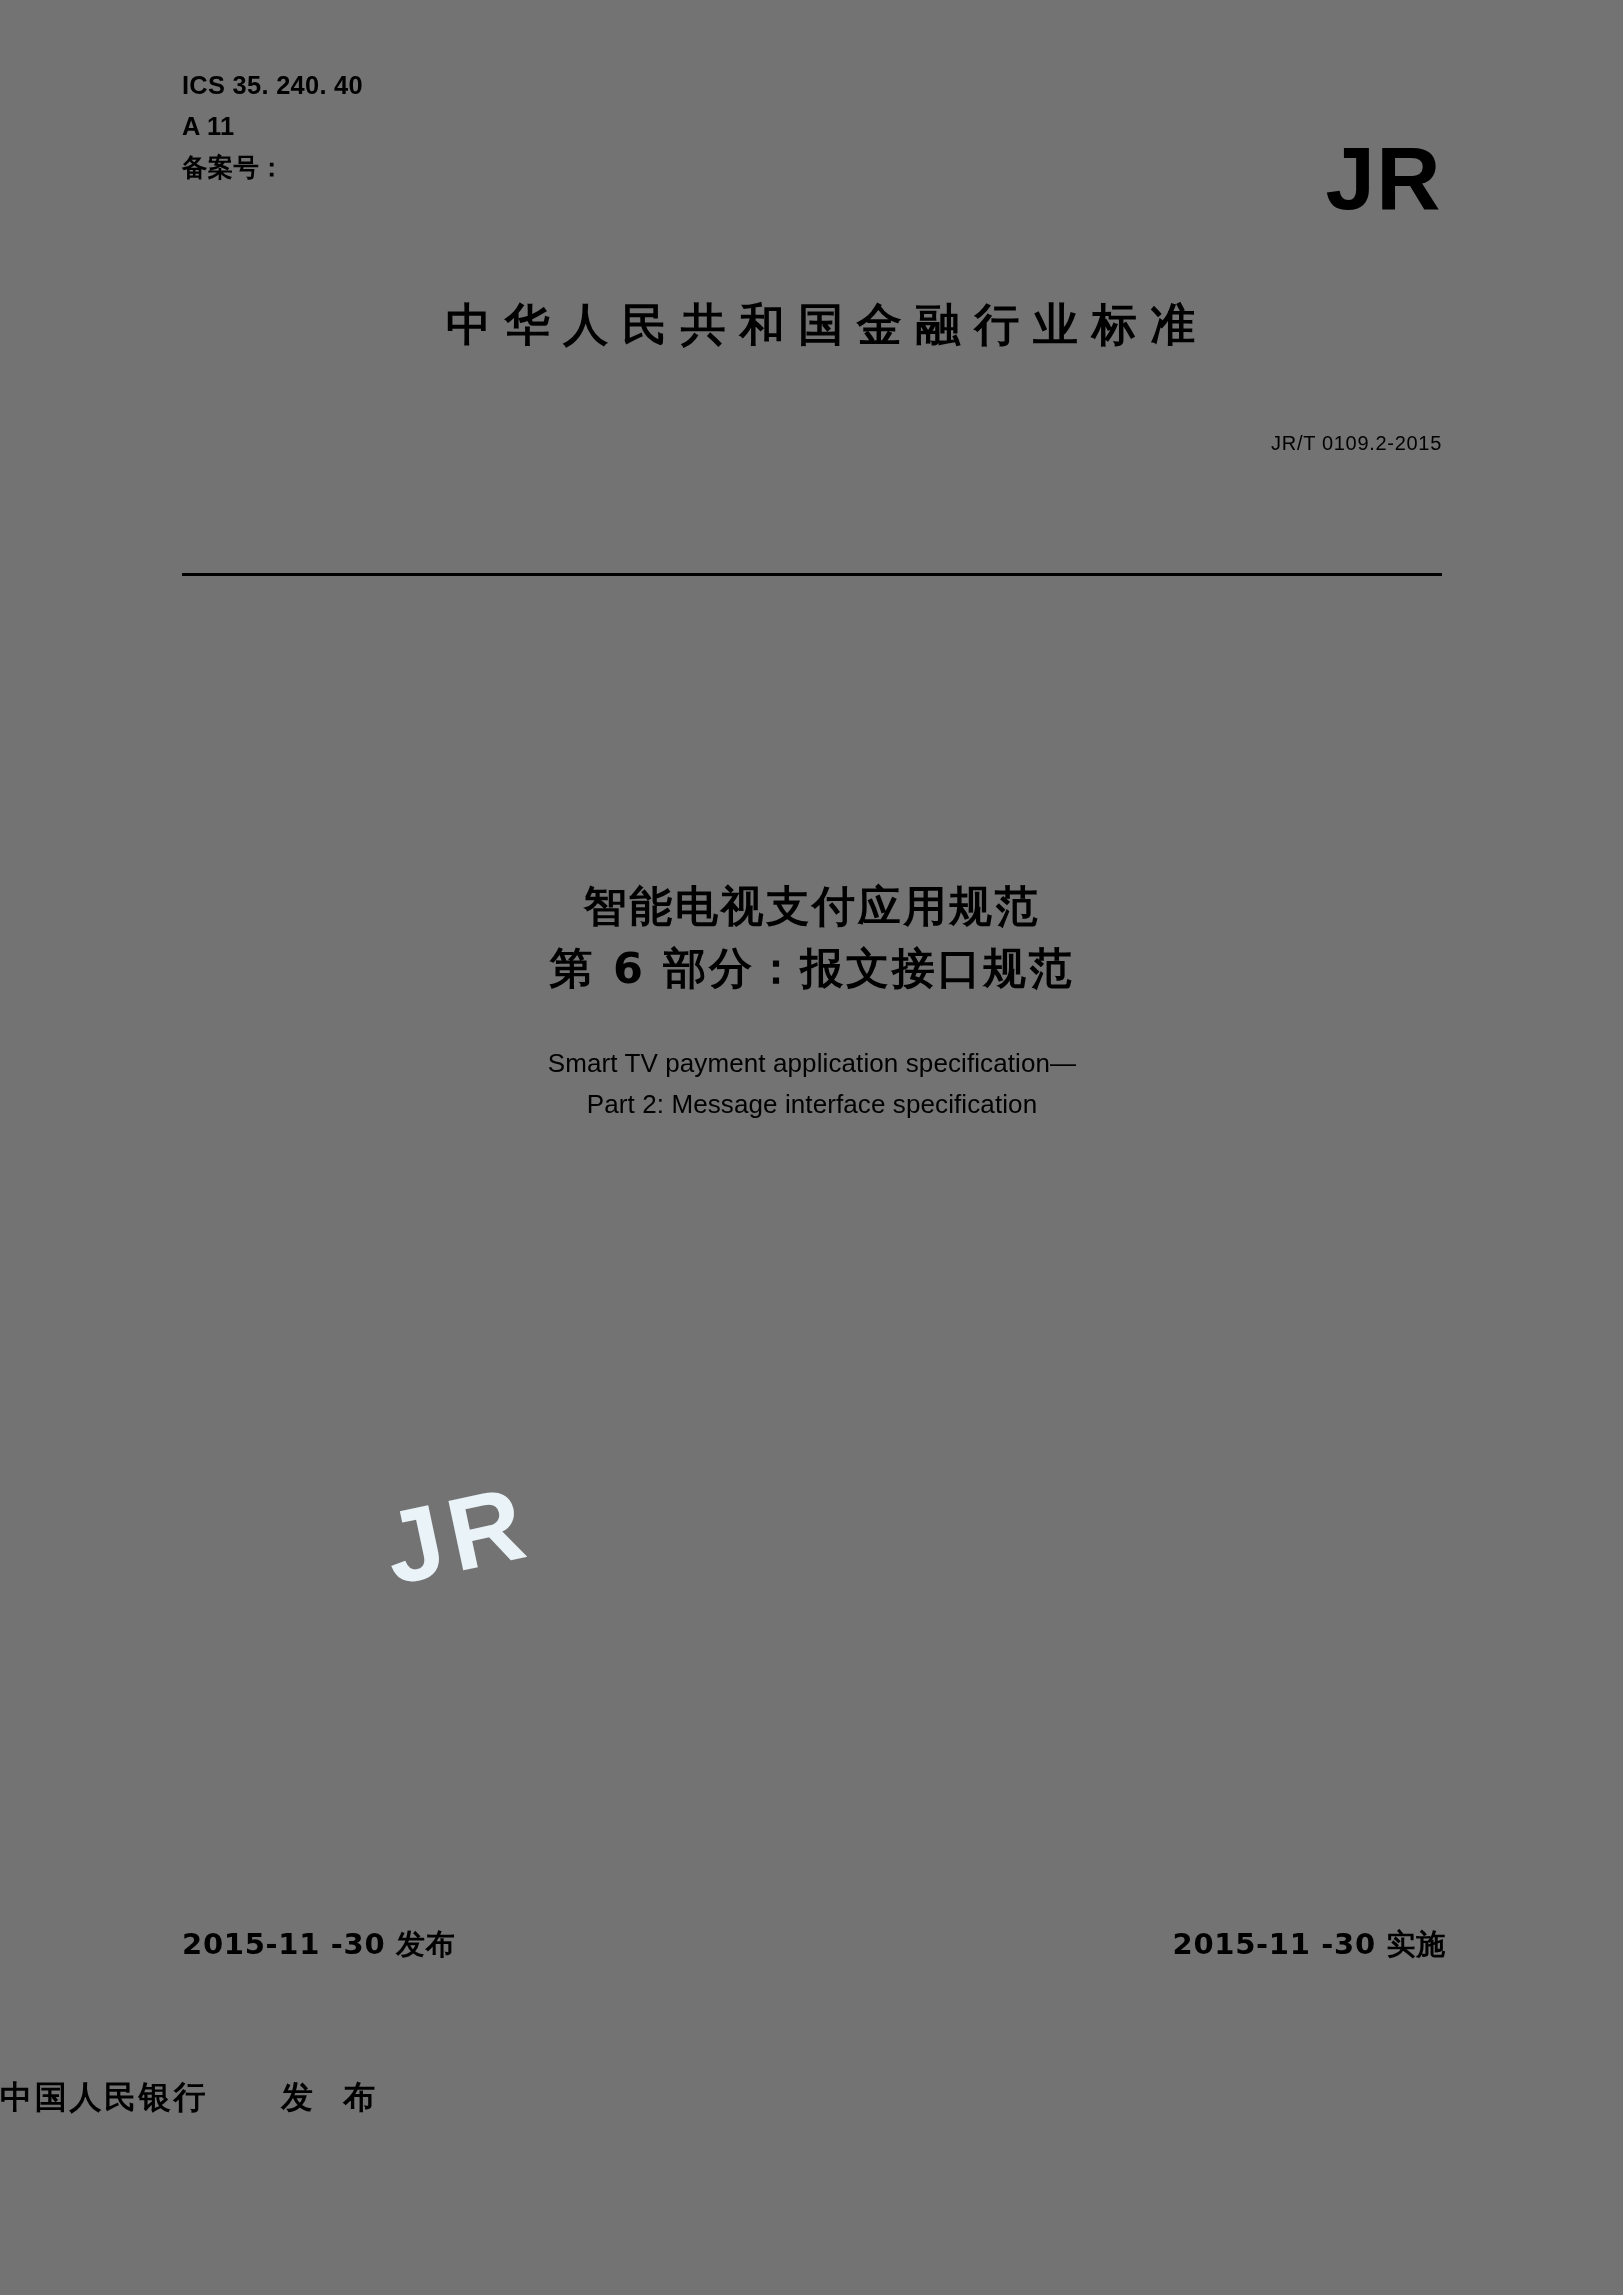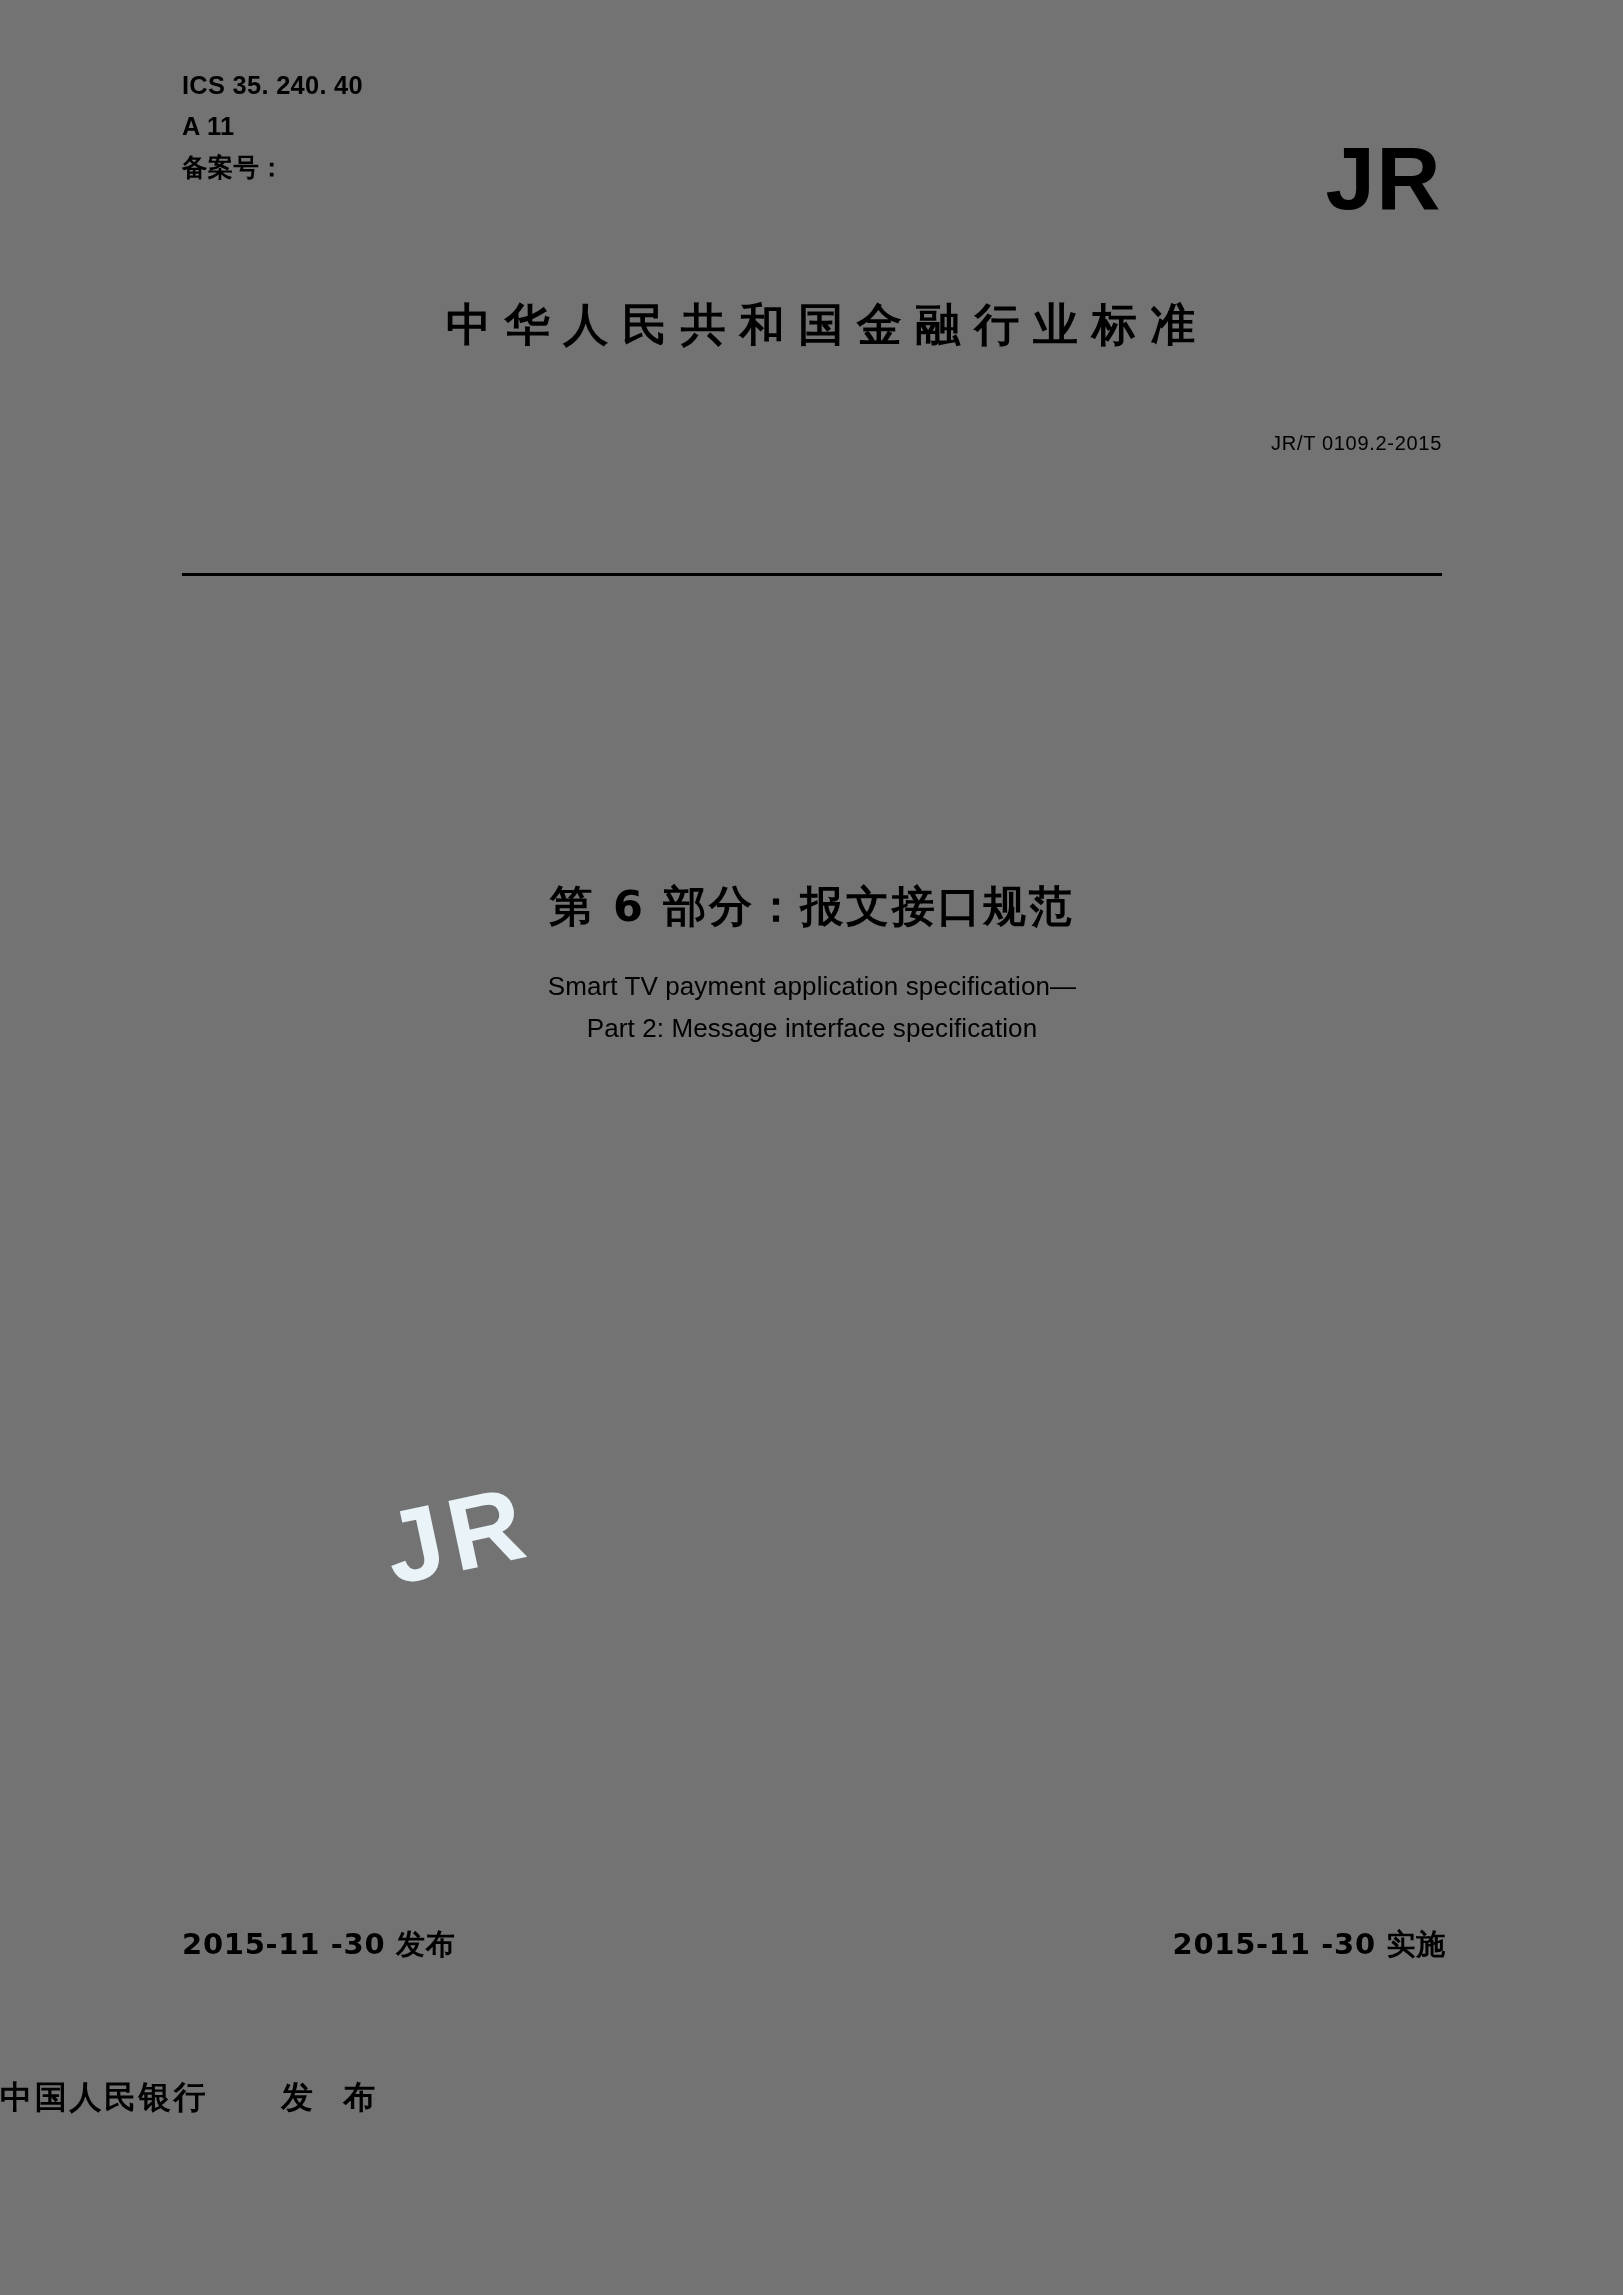--- a/index.html
+++ b/index.html
@@ -88,21 +88,21 @@
     text-align: center;
   }
   .title-cn {
     font-size: 43px;
     font-weight: 700;
     letter-spacing: 2.7px;
     line-height: 1.45;
     font-family: "DejaVu Sans", sans-serif;
   }
   .title-en {
-    margin-top: 29px;
+    margin-top: 43px;
     font-size: 26px;
     line-height: 1.6;
     font-weight: 400;
     letter-spacing: 0.1px;
     font-family: "Liberation Sans", sans-serif;
   }
 
   
   .watermark {
     position: absolute;
@@ -167,20 +167,21 @@
   <div class="jr-logo">JR</div>
 
   <div class="cn-standard-title">中华人民共和国金融行业标准</div>
 
   <div class="std-number">JR/T  0109.2-2015</div>
 
   <div class="rule"></div>
 
   <div class="title-zone">
     <div class="title-cn">
+      <div>智能电视支付应用规范</div>
       <div>第 6 部分：报文接口规范</div>
     </div>
     <div class="title-en">
       <div>Smart TV payment application specification—</div>
       <div>Part 2: Message interface specification</div>
     </div>
   </div>
 
   <div class="watermark">JR</div>
 

